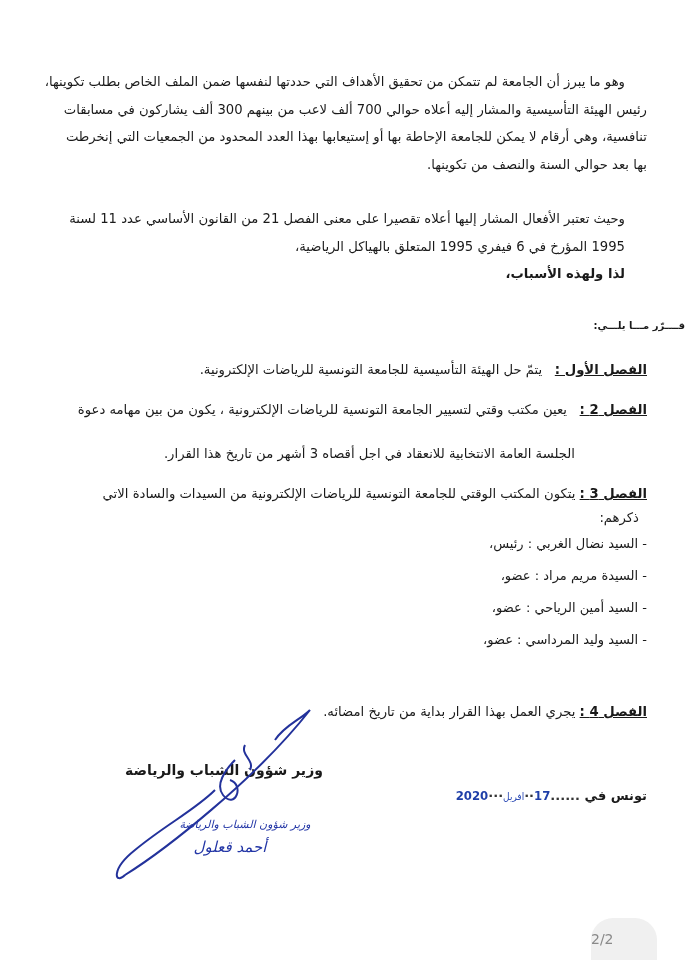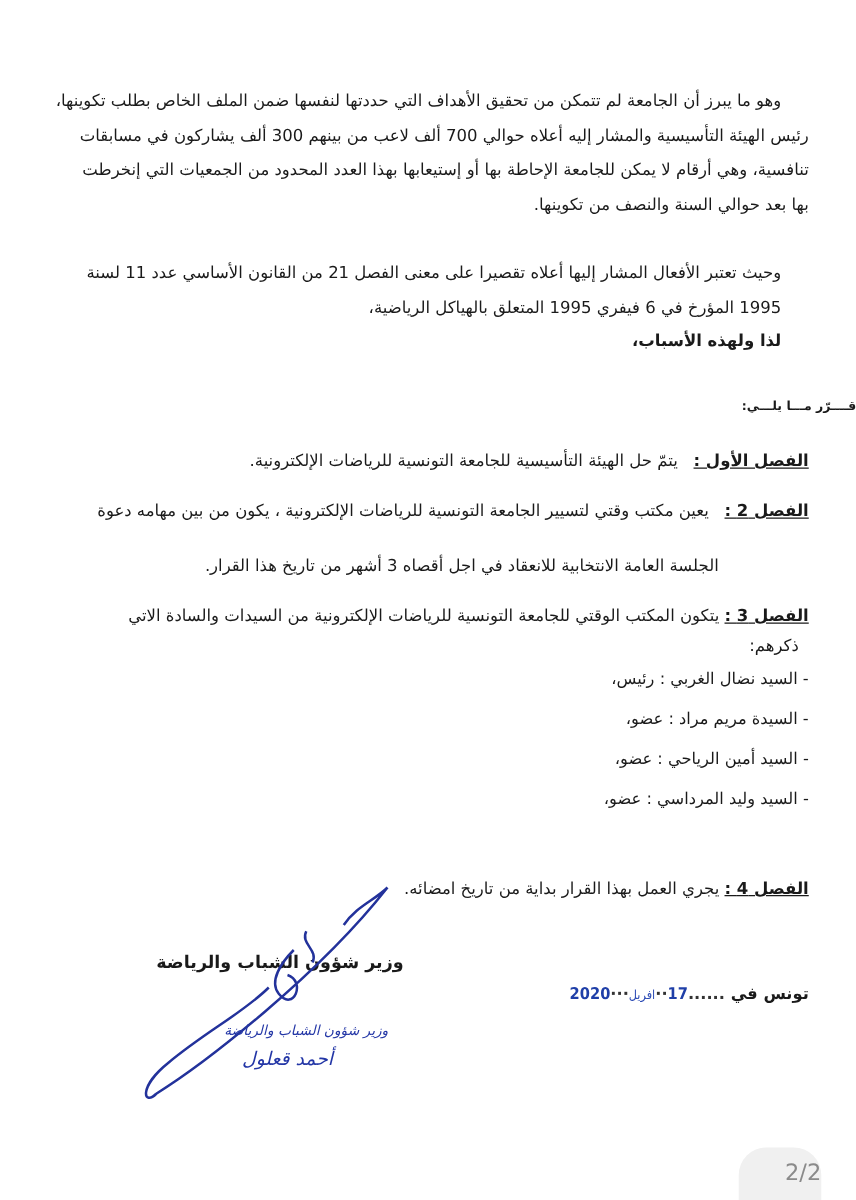--- a/index.html
+++ b/index.html
@@ -24,21 +24,21 @@
   .members { position: absolute; right: 38px; font-size: 13px; line-height: 32px; }
   .member { display: block; white-space: nowrap; }
   .sign-title { position: absolute; top: 762px; left: 125px; font-size: 14px; font-weight: bold; direction: rtl; white-space: nowrap; }
   .place-date { position: absolute; top: 766px; right: 38px; font-size: 13px; font-weight: bold; white-space: nowrap; direction: rtl; margin-top: 22px; }
   .stamp { color: #1f3fa8; font-weight: bold; font-family: "DejaVu Sans Condensed", "DejaVu Sans", sans-serif; }
   .stamp-small { color: #2c4bb5; font-weight: normal; font-size: 10px; }
   .dots { color: #333; letter-spacing: 1px; }
   .signature { position: absolute; left: 105px; top: 700px; width: 240px; height: 190px; }
   .page-indicator {
     position: absolute; right: 28px; bottom: 0px; width: 66px; height: 42px; border-radius: 22px 22px 0 0;
-    background: #f0f0f0; color: #8a8a8a; font-size: 18px; text-align: right; line-height: 42px; direction: ltr;
+    background: #f0f0f0; color: #8a8a8a; font-size: 14px; text-align: left; line-height: 42px; direction: ltr;
   }
 </style>
 </head>
 <body>
 
 <div class="page">
 
   <div class="para" style="top:68px;">
     <span class="line ind">وهو ما يبرز أن الجامعة لم تتمكن من تحقيق الأهداف التي حددتها لنفسها ضمن الملف الخاص بطلب تكوينها،</span>
     <span class="line">رئيس الهيئة التأسيسية والمشار إليه أعلاه حوالي 700 ألف لاعب من بينهم 300 ألف يشاركون في مسابقات</span>

